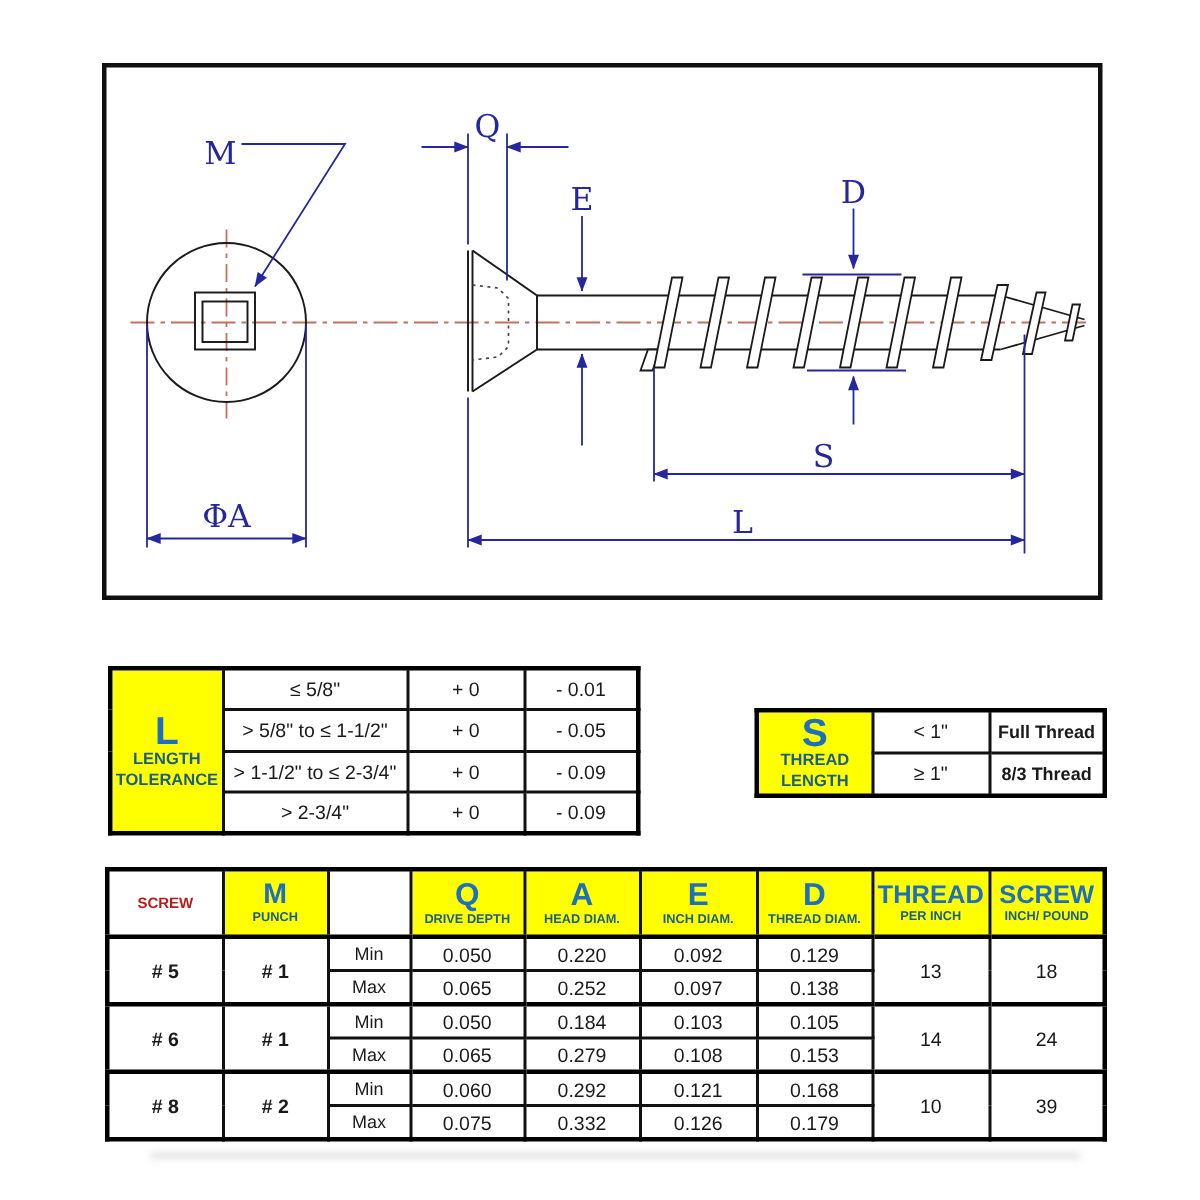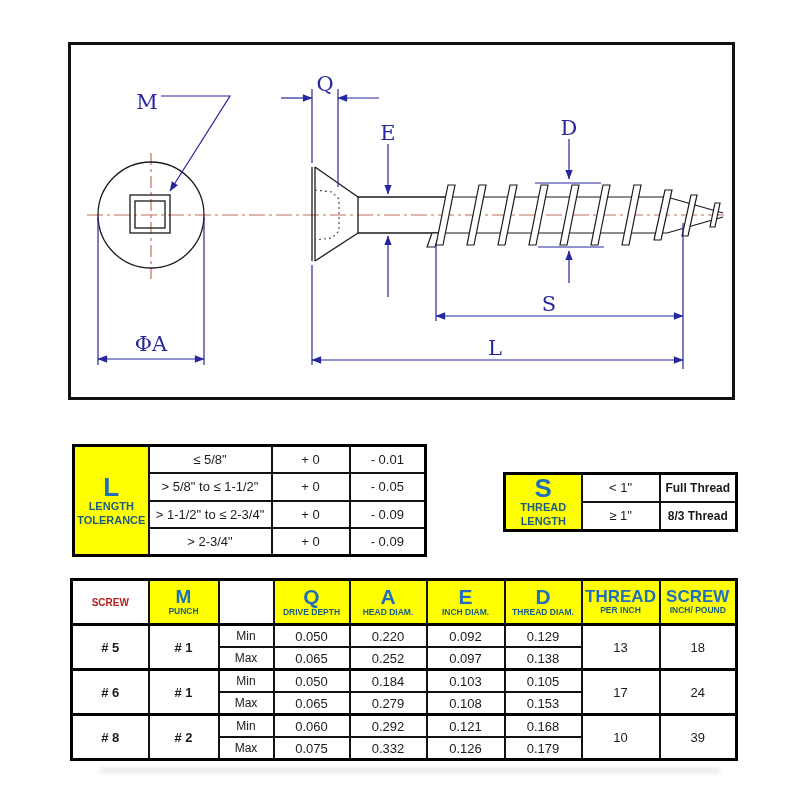--- a/index.html
+++ b/index.html
@@ -271,21 +271,21 @@
     </tr>
 
     <tr class="grp">
       <td class="screw-no" rowspan="2"># 6</td>
       <td class="punch-no" rowspan="2"># 1</td>
       <td class="minmax">Min</td>
       <td>0.050</td>
       <td>0.184</td>
       <td>0.103</td>
       <td>0.105</td>
-      <td rowspan="2">17</td>
+      <td rowspan="2">14</td>
       <td rowspan="2">24</td>
     </tr>
     <tr class="maxrow">
       <td class="minmax thin">Max</td>
       <td class="thin">0.065</td>
       <td class="thin">0.279</td>
       <td class="thin">0.108</td>
       <td class="thin">0.153</td>
     </tr>
 

